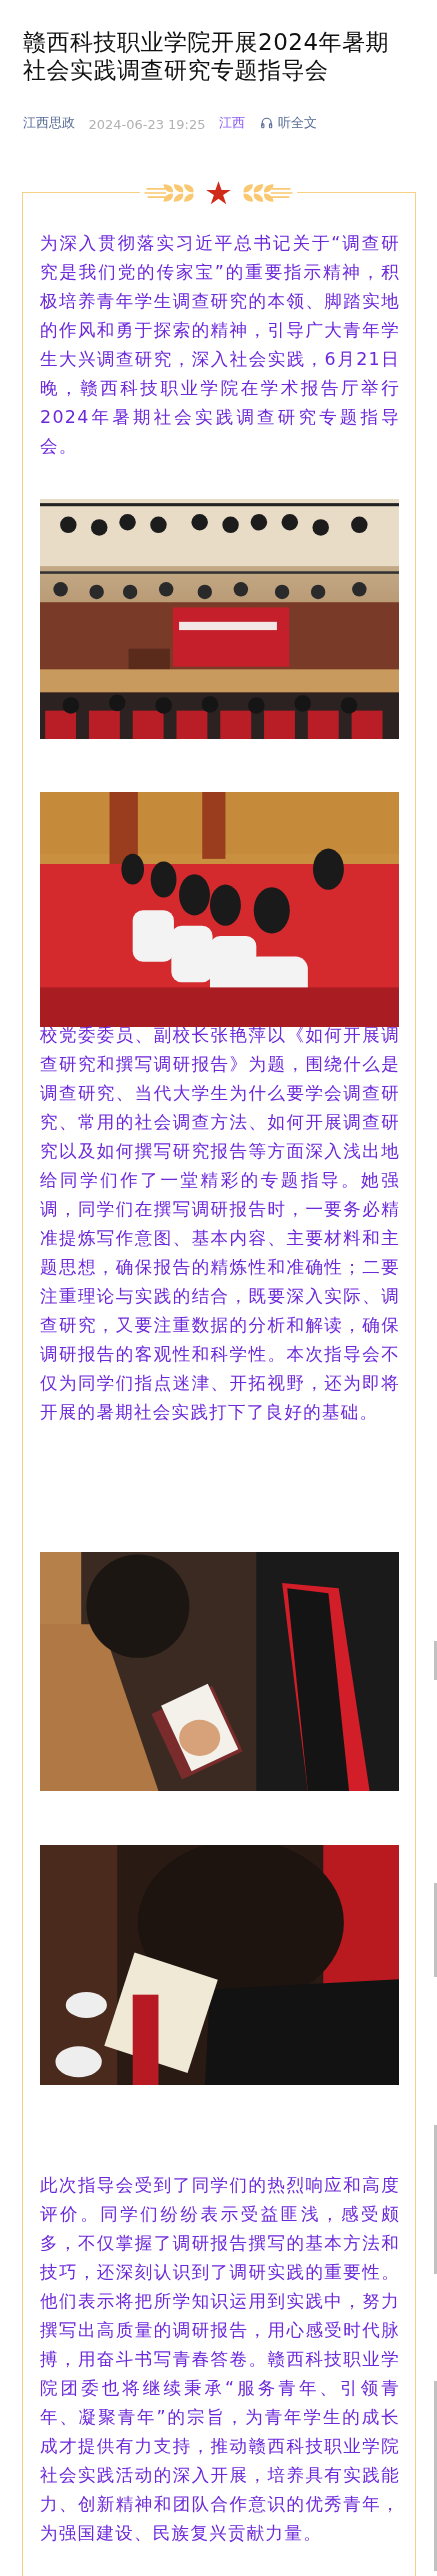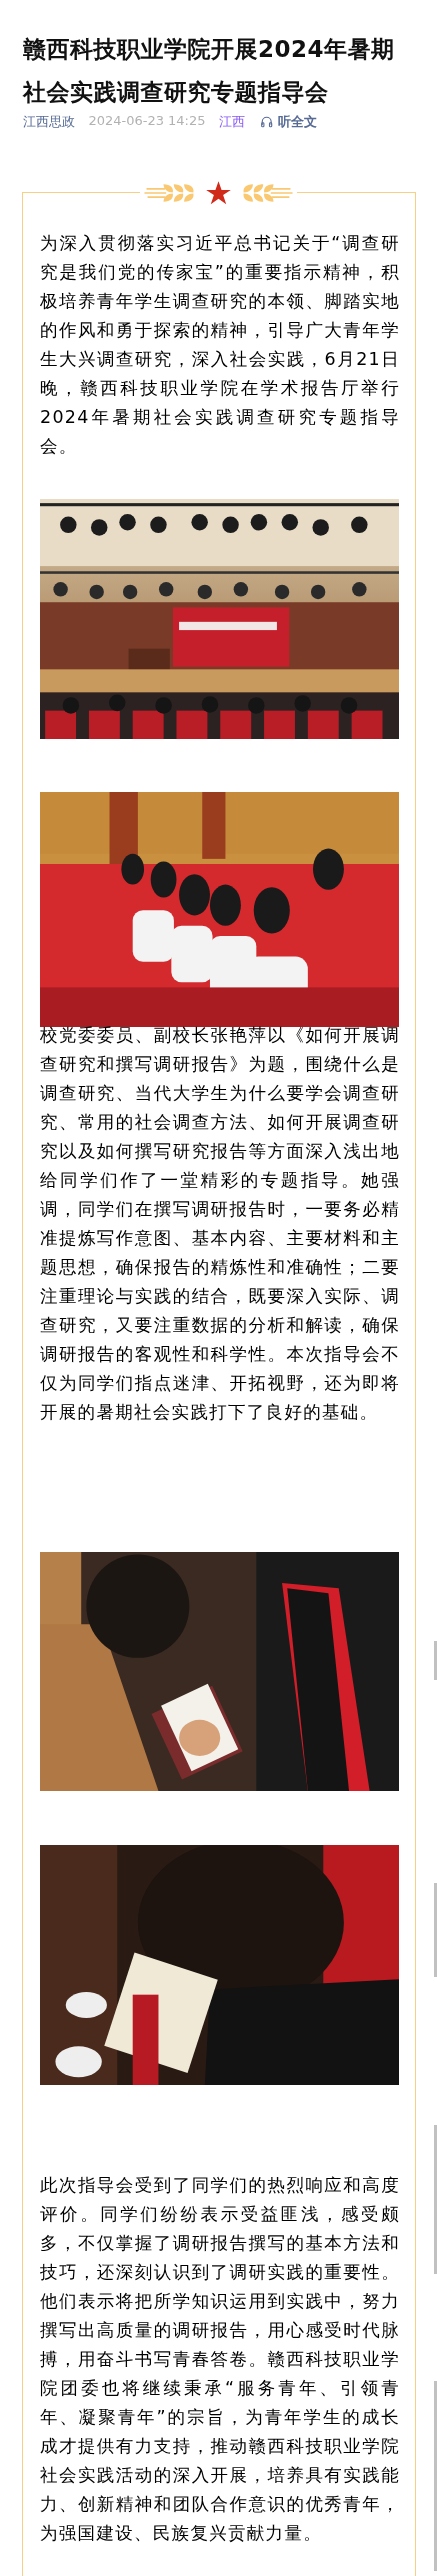--- a/index.html
+++ b/index.html
@@ -1,57 +1,57 @@
 <!DOCTYPE html>
 <html style="font-size:8.2px"><head>
 <meta charset="utf-8">
 <style>
   * { margin: 0; padding: 0; box-sizing: border-box; }
   html, body { width: 438px; height: 2635px; background: #ffffff; overflow: hidden; }
   body { position: relative; font-family: "DejaVu Sans", "Liberation Sans", sans-serif; color: #1a1a1a; }
 
   .title {
     position: absolute; left: 23px; top: 28px; width: 381px;
-    font-size: 23px; line-height: 43px; font-weight: 700; color: #111;
+    font-size: 23px; line-height: 28px; font-weight: 400; color: #111;
     letter-spacing: 0.5px;
   }
   .meta {
     position: absolute; left: 23px; top: 113px; height: 18.5px;
-    display: flex; align-items: flex-start; font-size: 13px; white-space: nowrap;
+    display: flex; align-items: flex-end; font-size: 13px; white-space: nowrap;
   }
   .meta .account { color: #576b95; margin-right: 13.4px; }
   .meta .time { color: #b2b2b2; margin-right: 13.4px; }
   .meta .region { color: #8b5cf6; margin-right: 15.5px; }
-  .meta .listen { color: #576b95; display: flex; align-items: center; font-weight: bold; }
+  .meta .listen { color: #576b95; display: flex; align-items: center; }
   .meta .listen svg { width: 13.4px; height: 13.4px; margin-right: 4.1px; }
   .frame-top-left { position: absolute; left: 22px; top: 192px; width: 118px; height: 1px; background: #f7d083; }
   .frame-top-right { position: absolute; left: 297px; top: 192px; width: 119px; height: 1px; background: #f7d083; }
   .frame-box {
     position: absolute; left: 22px; top: 192px; width: 394px; height: 2413px;
     border-left: 1px solid #f7d083; border-right: 1px solid #f7d083; border-bottom: 1px solid #f7d083;
   }
   .ornament { position: absolute; left: 144px; top: 180px; width: 149px; height: 26px; }
 
   .para {
     position: absolute; left: 40px; width: 360px;
-    font-size: 17.5px; line-height: 29px; color: #000000; letter-spacing: 1.3px;
+    font-size: 17.5px; line-height: 29px; color: #6d28d9; letter-spacing: 1.3px;
     text-align: justify;
   }
   .photo { position: absolute; left: 40px; width: 359px; overflow: hidden; }
 
   .scroll-seg { position: absolute; left: 434px; width: 4.1px; background: #c1c1c1; }
 </style>
 </head>
 <body>
 
 <h1 class="title">赣西科技职业学院开展2024年暑期社会实践调查研究专题指导会</h1>
 
 <div class="meta">
   <span class="account">江西思政</span>
-  <span class="time">2024-06-23 14:25</span>
+  <span class="time">2024-06-23 19:25</span>
   <span class="region">江西</span>
   <span class="listen">
     <svg viewBox="0 0 24 24" fill="none" stroke="#576b95" stroke-width="2" stroke-linecap="round">
       <path d="M4 17v-5a8 8 0 0 1 16 0v5"></path>
       <rect x="3" y="14" width="4" height="7" rx="1.5"></rect>
       <rect x="17" y="14" width="4" height="7" rx="1.5"></rect>
     </svg>
     <span>听全文</span>
   </span>
 </div>

